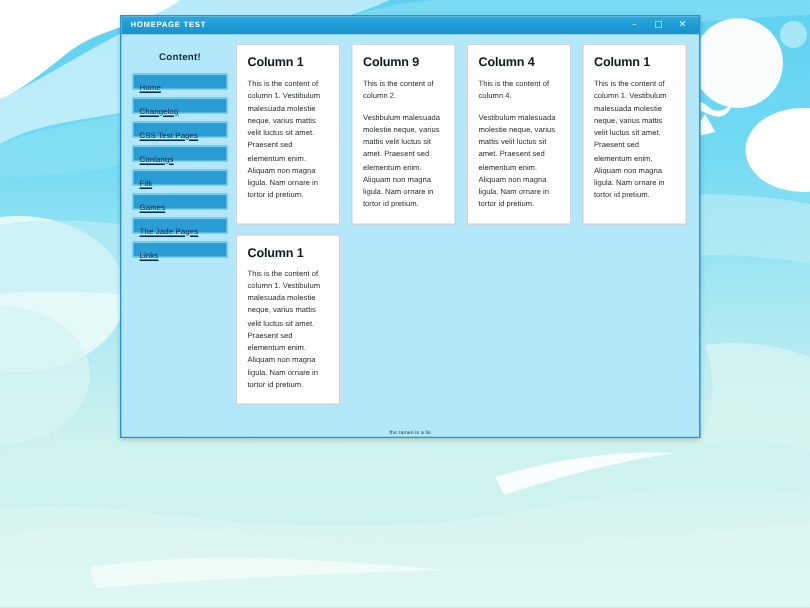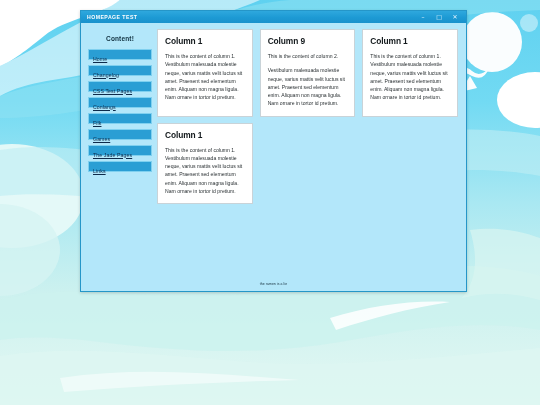--- a/index.html
+++ b/index.html
@@ -125,21 +125,21 @@
     color: #0d2a4a;
     text-decoration: underline;
     white-space: nowrap;
     letter-spacing: 0.1px;
   }
 
   
   #grid {
     flex: 1;
     display: grid;
-    grid-template-columns: repeat(3, 1fr);
+    grid-template-columns: repeat(4, 1fr);
     gap: 6px 7px;
     margin-left: 5px;
     padding-right: 1px;
   }
   .card {
     background: #ffffff;
     border: 0.5px solid #c9d3d8;
     padding: 6px 7px 8px 7px;
     box-sizing: border-box;
   }
@@ -266,20 +266,25 @@
           <p class="card-p">This is the content of column 1. Vestibulum malesuada molestie neque, varius mattis velit luctus sit amet. Praesent sed elementum enim. Aliquam non magna ligula. Nam ornare in tortor id pretium.</p>
         </section>
 
         <section class="card">
           <h2 class="card-title">Column 9</h2>
           <p class="card-p">This is the content of column 2.</p>
           <p class="card-p">Vestibulum malesuada molestie neque, varius mattis velit luctus sit amet. Praesent sed elementum enim. Aliquam non magna ligula. Nam ornare in tortor id pretium.</p>
         </section>
 
 
+        <section class="card">
+          <h2 class="card-title">Column 4</h2>
+          <p class="card-p">This is the content of column 4.</p>
+          <p class="card-p">Vestibulum malesuada molestie neque, varius mattis velit luctus sit amet. Praesent sed elementum enim. Aliquam non magna ligula. Nam ornare in tortor id pretium.</p>
+        </section>
 
         <section class="card">
           <h2 class="card-title">Column 1</h2>
           <p class="card-p">This is the content of column 1. Vestibulum malesuada molestie neque, varius mattis velit luctus sit amet. Praesent sed elementum enim. Aliquam non magna ligula. Nam ornare in tortor id pretium.</p>
         </section>
 
         <section class="card">
           <h2 class="card-title">Column 1</h2>
           <p class="card-p">This is the content of column 1. Vestibulum malesuada molestie neque, varius mattis velit luctus sit amet. Praesent sed elementum enim. Aliquam non magna ligula. Nam ornare in tortor id pretium.</p>
         </section>

